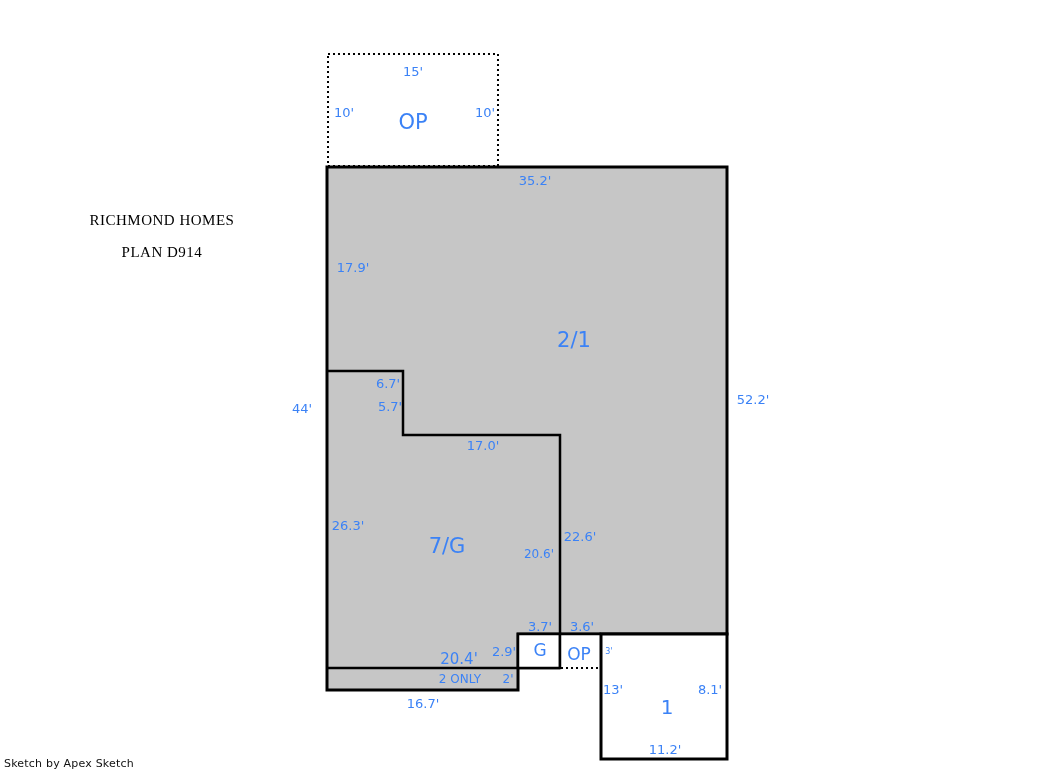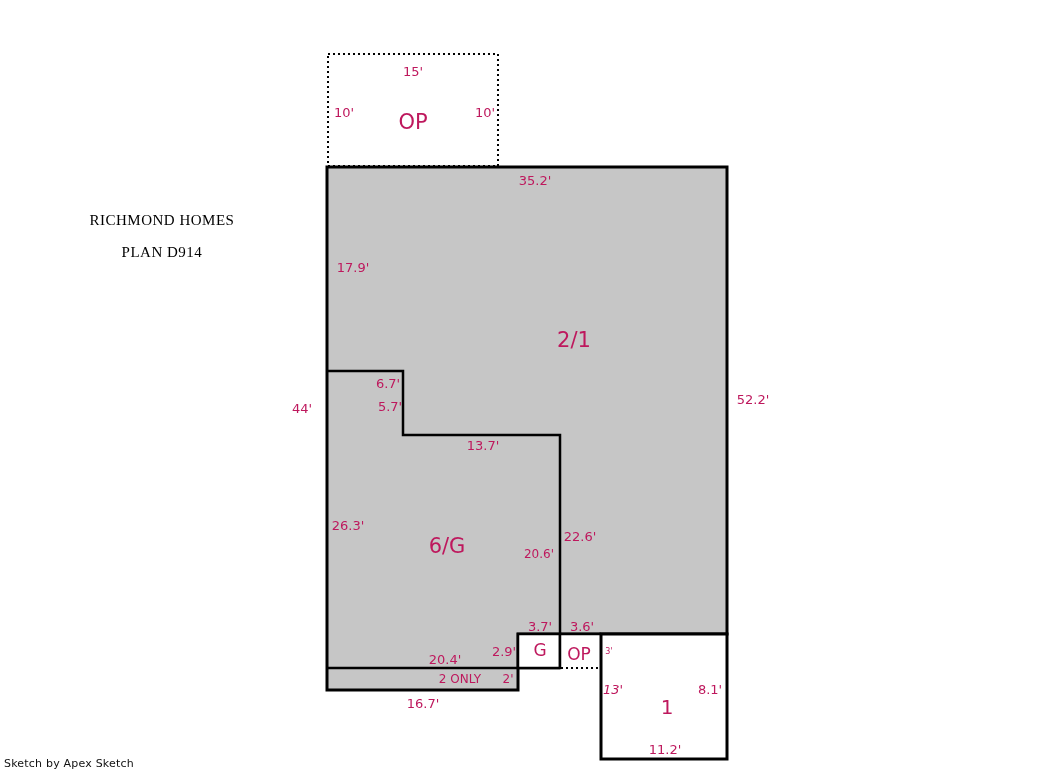--- a/index.html
+++ b/index.html
@@ -9,21 +9,21 @@
     height: 775px;
     background: #ffffff;
     font-family: "DejaVu Sans", "Liberation Sans", sans-serif;
     overflow: hidden;
   }
   #plan-svg { position: absolute; left: 0; top: 0; }
   .lbl {
     position: absolute;
     transform: translate(-50%, -50%);
     white-space: nowrap;
-    color: #be185d;
+    color: #3b82f6;
     line-height: 1;
   }
   #title-block {
     position: absolute;
     left: 40px;
     top: 206px;
     width: 244px;
     text-align: center;
     font-size: 15px;
     letter-spacing: 0.5px;
@@ -74,35 +74,35 @@
       <div class="lbl" style="left: 344px; top: 112px; font-size: 13px;">10'</div>
       <div class="lbl" style="left: 413px; top: 122px; font-size: 21px;">OP</div>
       <div class="lbl" style="left: 485px; top: 112px; font-size: 13px;">10'</div>
       <div class="lbl" style="left: 535px; top: 180px; font-size: 13px;">35.2'</div>
       <div class="lbl" style="left: 353px; top: 267px; font-size: 13px;">17.9'</div>
       <div class="lbl" style="left: 574px; top: 340px; font-size: 21px;">2/1</div>
       <div class="lbl" style="left: 367px; top: 383px; font-size: 13px; margin-left: 21px;">6.7'</div>
       <div class="lbl" style="left: 302px; top: 408px; font-size: 13px;">44'</div>
       <div class="lbl" style="left: 390px; top: 406px; font-size: 13px;">5.7'</div>
       <div class="lbl" style="left: 753px; top: 399px; font-size: 13px;">52.2'</div>
-      <div class="lbl" style="left: 483px; top: 445px; font-size: 13px;">13.7'</div>
+      <div class="lbl" style="left: 483px; top: 445px; font-size: 13px;">17.0'</div>
       <div class="lbl" style="left: 348px; top: 525px; font-size: 13px;">26.3'</div>
-      <div class="lbl" style="left: 447px; top: 546px; font-size: 21px;">6/G</div>
+      <div class="lbl" style="left: 447px; top: 546px; font-size: 21px;">7/G</div>
       <div class="lbl" style="left: 539px; top: 554px; font-size: 12px;">20.6'</div>
       <div class="lbl" style="left: 580px; top: 536px; font-size: 13px;">22.6'</div>
       <div class="lbl" style="left: 540px; top: 626px; font-size: 13px;">3.7'</div>
       <div class="lbl" style="left: 582px; top: 626px; font-size: 13px;">3.6'</div>
       <div class="lbl" style="left: 504px; top: 651px; font-size: 13px;">2.9'</div>
       <div class="lbl" style="left: 540px; top: 650px; font-size: 17px;">G</div>
       <div class="lbl" style="left: 579px; top: 654px; font-size: 17px;">OP</div>
       <div class="lbl" style="left: 609px; top: 652px; font-size: 8px;">3'</div>
-      <div class="lbl" style="left: 445px; top: 659px; font-size: 13px;">20.4'</div>
+      <div class="lbl" style="left: 459px; top: 659px; font-size: 15px;">20.4'</div>
       <div class="lbl" style="left: 448px; top: 679px; font-size: 12px; margin-left: 12px;">2 ONLY</div>
       <div class="lbl" style="left: 508px; top: 679px; font-size: 12px;">2'</div>
-      <div class="lbl" style="left: 613px; top: 689px; font-size: 13px; font-style: italic;">13'</div>
+      <div class="lbl" style="left: 613px; top: 689px; font-size: 13px;">13'</div>
       <div class="lbl" style="left: 710px; top: 689px; font-size: 13px;">8.1'</div>
       <div class="lbl" style="left: 423px; top: 703px; font-size: 13px;">16.7'</div>
       <div class="lbl" style="left: 667px; top: 707px; font-size: 20px;">1</div>
       <div class="lbl" style="left: 665px; top: 749px; font-size: 13px;">11.2'</div>
     </div>
 
   <div id="title-block">
     <div class="title-line">RICHMOND HOMES</div>
     <div class="title-line">PLAN D914</div>
   </div>

